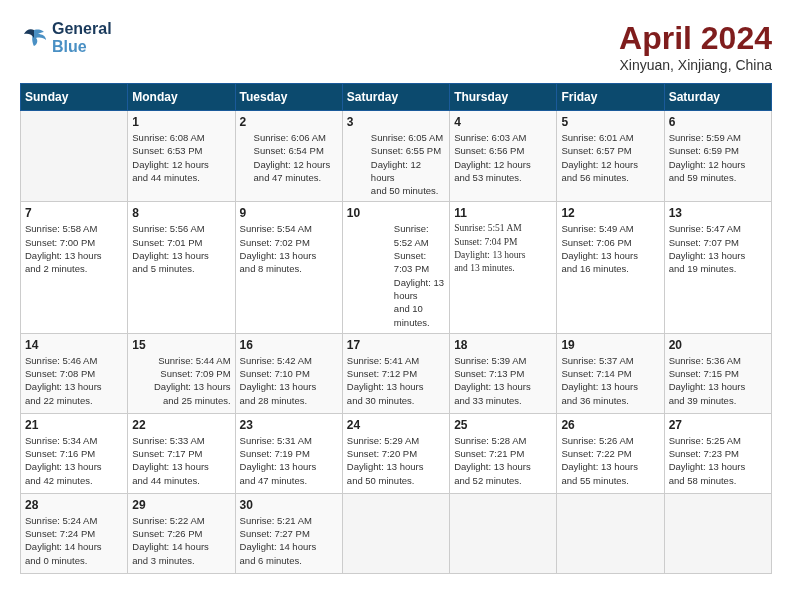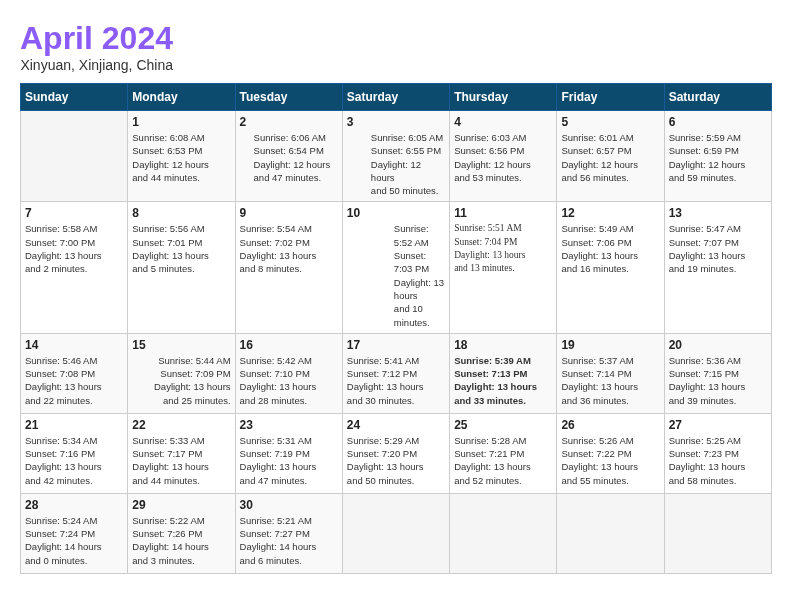--- a/index.html
+++ b/index.html
@@ -24,21 +24,21 @@
     .logo-bird {
       width: 28px;
       height: 24px;
     }
     .title-block {
       text-align: right;
     }
     .month-title {
       font-size: 32px;
       font-weight: bold;
-      color: #8b5cf6;
+      color: #7f1d1d;
     }
     .location {
       font-size: 14px;
       color: #333;
     }
     table {
       width: 100%;
       border-collapse: collapse;
       table-layout: fixed;
     }
@@ -76,20 +76,30 @@
       color: #333;
     }
     .empty-cell {
       background: #f5f5f5 !important;
     }
   </style>
 </head>
 <body>
 
 <div class="header">
+  <div class="logo">
+    <svg class="logo-bird" viewBox="0 0 28 24" xmlns="http://www.w3.org/2000/svg">
+      <path d="M14 4 C14 4 20 2 24 6 C22 6 20 7 18 8 C22 8 26 10 26 14 C24 12 20 11 16 12 C18 14 18 18 14 20 C14 20 10 14 14 4 Z" fill="#4a90c4"></path>
+      <path d="M14 4 C10 2 6 4 4 8 C8 7 12 8 14 12 C14 8 14 5 14 4 Z" fill="#1a3a5c"></path>
+    </svg>
+    <div>
+      <div style="font-size:16px;font-weight:bold;color:#1a3a5c;">General</div>
+      <div style="font-size:16px;font-weight:bold;color:#4a90c4;">Blue</div>
+    </div>
+  </div>
   <div class="title-block">
     <div class="month-title">April 2024</div>
     <div class="location">Xinyuan, Xinjiang, China</div>
   </div>
 </div>
 
 <table>
   <thead>
     <tr>
     <th>Sunday</th>
@@ -222,21 +232,21 @@
         </td>
         <td>
           <span class="day-num">17</span>
           <div class="cell-info" style="white-space: pre-line;">Sunrise: 5:41 AM
 Sunset: 7:12 PM
 Daylight: 13 hours
 and 30 minutes.</div>
         </td>
         <td>
           <span class="day-num">18</span>
-          <div class="cell-info" style="white-space: pre-line; font-weight: bold;">Sunrise: 5:39 AM
+          <div class="cell-info" style="white-space: pre-line;">Sunrise: 5:39 AM
 Sunset: 7:13 PM
 Daylight: 13 hours
 and 33 minutes.</div>
         </td>
         <td>
           <span class="day-num">19</span>
           <div class="cell-info" style="white-space: pre-line;">Sunrise: 5:37 AM
 Sunset: 7:14 PM
 Daylight: 13 hours
 and 36 minutes.</div>

